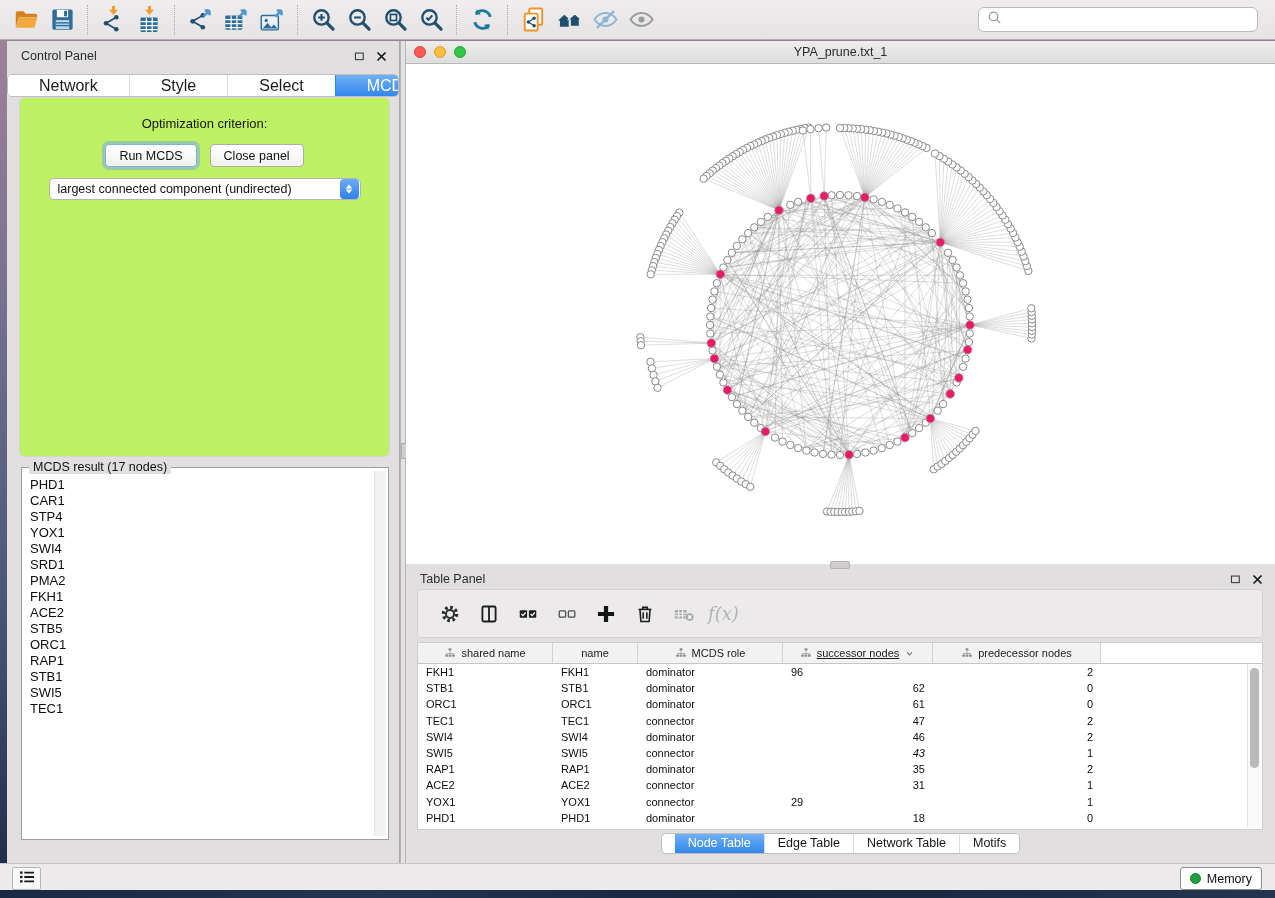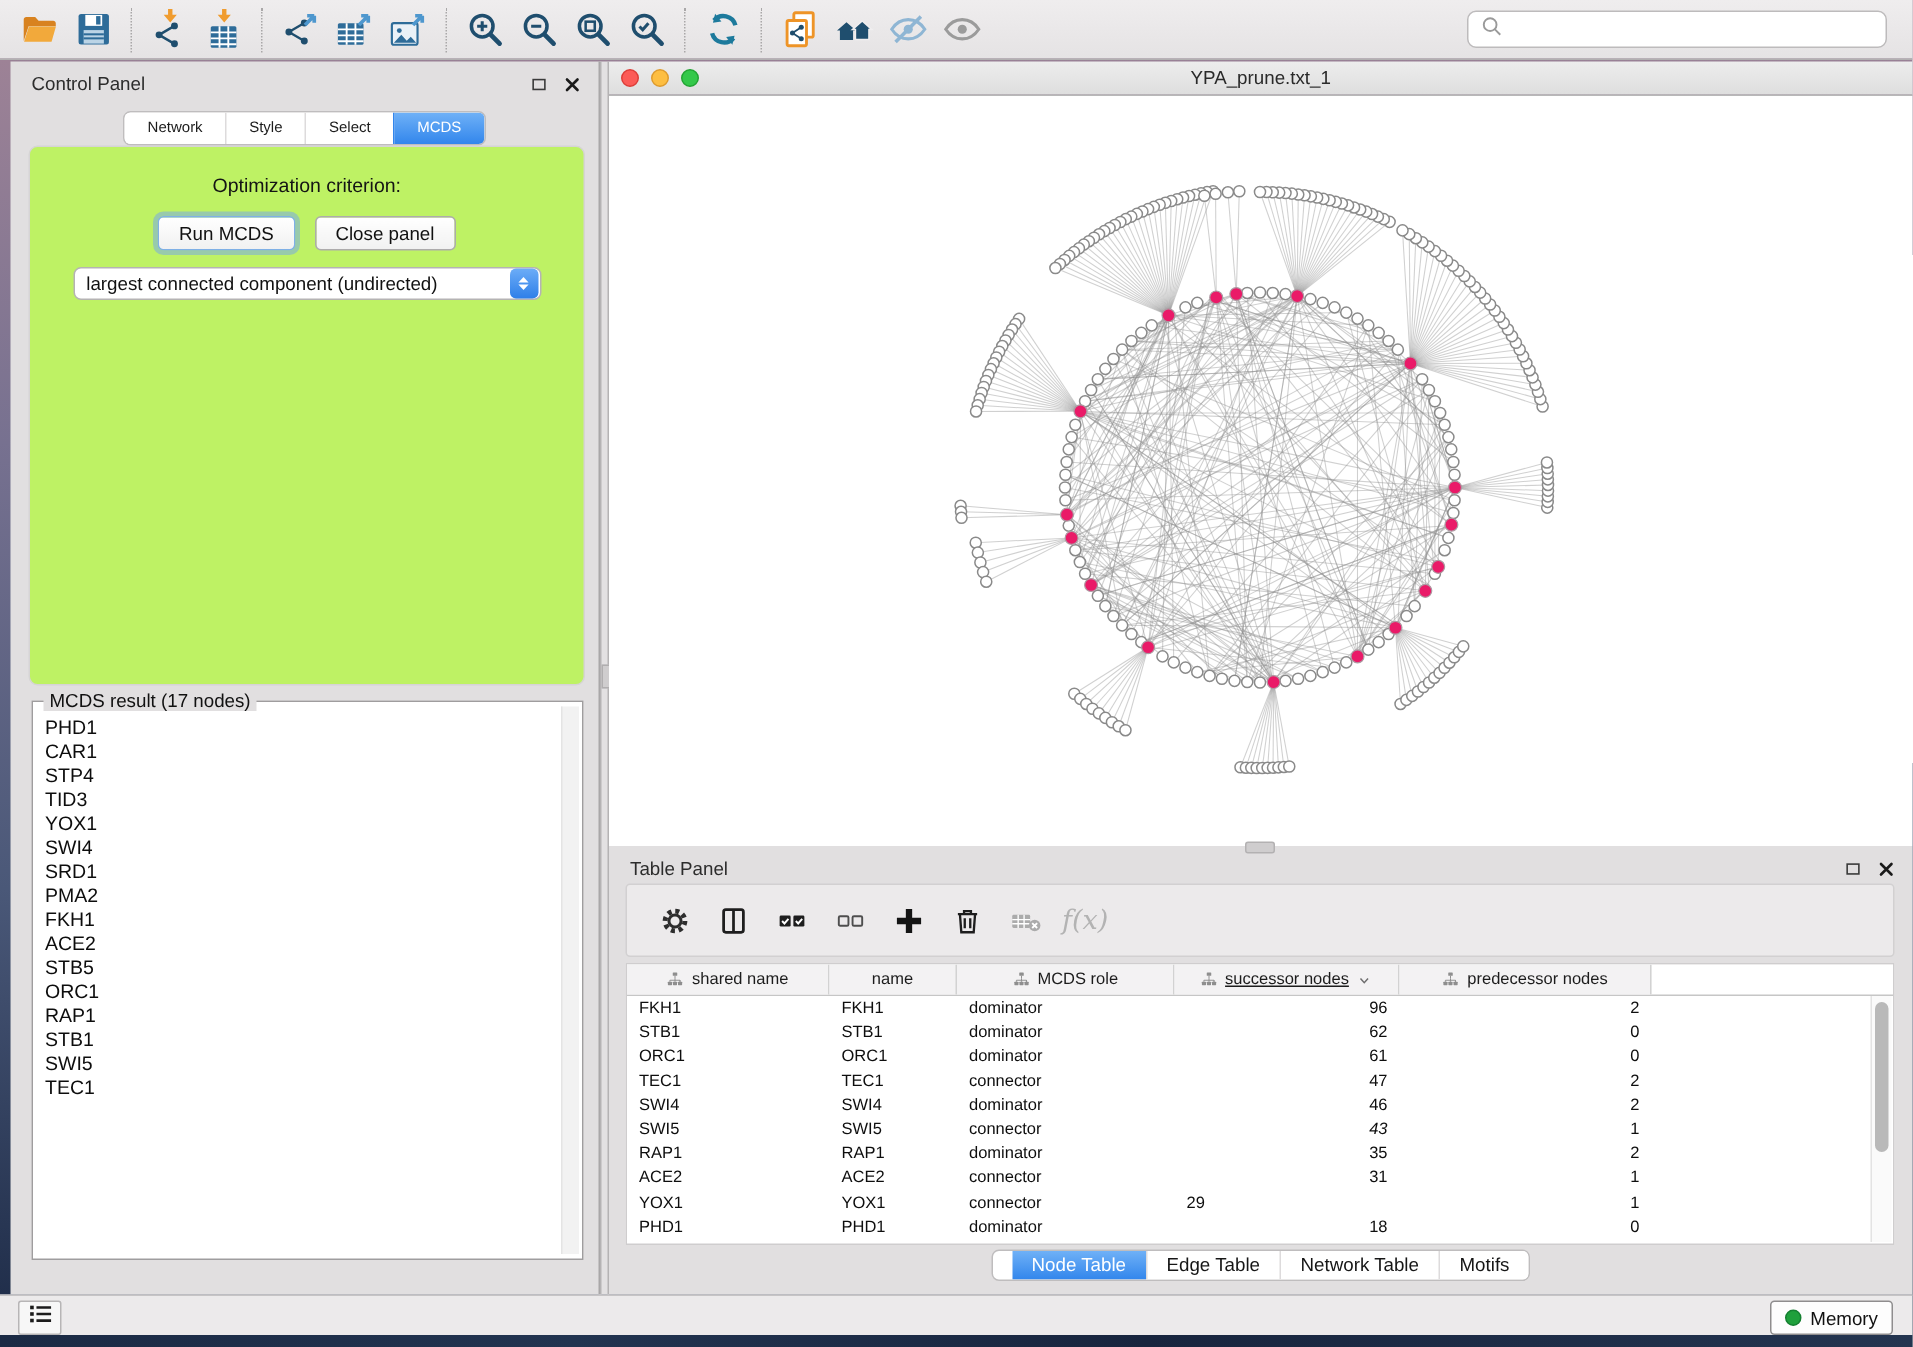--- a/index.html
+++ b/index.html
@@ -23,21 +23,21 @@
     background:linear-gradient(180deg,#9d8296 0%,#777190 30%,#4a5878 65%,#1d2b47 100%);}
   #bottom-strip{position:absolute;left:0;top:890px;width:1275px;height:8px;
     background:linear-gradient(90deg,#1b2a44,#223450 30%,#18253e 60%,#243550);}
   
   #control-panel{position:absolute;left:7px;top:41px;width:393px;height:822px;box-sizing:border-box;
     background:#e1dfe0;border-right:1px solid #a9a7a8;}
   .panel-title{position:absolute;left:14px;top:8px;font-size:12.5px;color:#2c2c2c;}
   .win-btns{position:absolute;right:10px;top:8px;display:flex;gap:7px;align-items:center;}
   .seg-tabs{position:absolute;top:33px;left:0;right:0;display:flex;justify-content:center;}
   .seg-wrap{display:inline-flex;border:1px solid #bfbdbe;border-radius:5px;overflow:hidden;background:#fff;height:21px;}
-  .seg-tab{padding:0 15px;font-size:10px;line-height:21px;color:#1c1c1c;background:#fff;border-left:1px solid #dddbdc;cursor:default;}
+  .seg-tab{padding:0 31px;font-size:16px;line-height:21px;color:#1c1c1c;background:#fff;border-left:1px solid #dddbdc;cursor:default;}
   .seg-tab:first-child{border-left:none;}
   .seg-tab.active{background:linear-gradient(#6fb1f7,#3286ec);color:#fff;border-left-color:#3286ec;}
   #mcds-pane{position:absolute;left:12px;top:56px;width:369px;height:358px;background:#bef264;
     border:1px solid #d6d4d5;border-radius:6px;}
   #criterion-label{margin-top:18px;text-align:center;font-size:13px;color:#141414;}
   #criterion-select{margin:11px auto 0;width:312px;height:22px;background:#fff;border:1px solid #b5b3b4;
     border-radius:5px;display:flex;align-items:center;box-sizing:border-box;position:relative;}
   #criterion-value{flex:1;font-size:12.5px;color:#111;padding-left:8px;white-space:nowrap;overflow:hidden;}
   #criterion-stepper{width:19px;height:20px;margin-right:1px;border-radius:4px;
     background:linear-gradient(#6cadf7,#2f7fe9);display:flex;align-items:center;justify-content:center;}
@@ -287,21 +287,20 @@
       </span>
     </div>
   </div>
 
   <div id="result-group">
     <div id="result-legend">MCDS result (17 nodes)</div>
     <div id="result-list">
         <div class="result-item">PHD1</div>
         <div class="result-item">CAR1</div>
         <div class="result-item">STP4</div>
-        <div class="result-item">TID3</div>
         <div class="result-item">YOX1</div>
         <div class="result-item">SWI4</div>
         <div class="result-item">SRD1</div>
         <div class="result-item">PMA2</div>
         <div class="result-item">FKH1</div>
         <div class="result-item">ACE2</div>
         <div class="result-item">STB5</div>
         <div class="result-item">ORC1</div>
         <div class="result-item">RAP1</div>
         <div class="result-item">STB1</div>
@@ -1109,21 +1108,21 @@
             <path d="M12 7v3.5M5.2 15v-2h13.5v2M12 10.5v4.5M18.7 15v-2" stroke="#8e8e8e" stroke-width="1.3" fill="none"></path>
           </svg>
           <span>predecessor nodes</span>
         </div>
       </div>
     <div id="tp-rows">
         <div class="tr">
           <div class="td" style="width: 135px; text-align: left;">FKH1</div>
           <div class="td" style="width: 85px; text-align: left;">FKH1</div>
           <div class="td" style="width: 145px; text-align: left;">dominator</div>
-          <div class="td" style="width: 150px; text-align: right;">96</div>
+          <div class="td" style="width: 150px; ">96</div>
           <div class="td" style="width: 168px; text-align: right;">2</div>
         </div>
         <div class="tr">
           <div class="td" style="width: 135px; text-align: left;">STB1</div>
           <div class="td" style="width: 85px; text-align: left;">STB1</div>
           <div class="td" style="width: 145px; text-align: left;">dominator</div>
           <div class="td" style="width: 150px; text-align: right;">62</div>
           <div class="td" style="width: 168px; text-align: right;">0</div>
         </div>
         <div class="tr">

